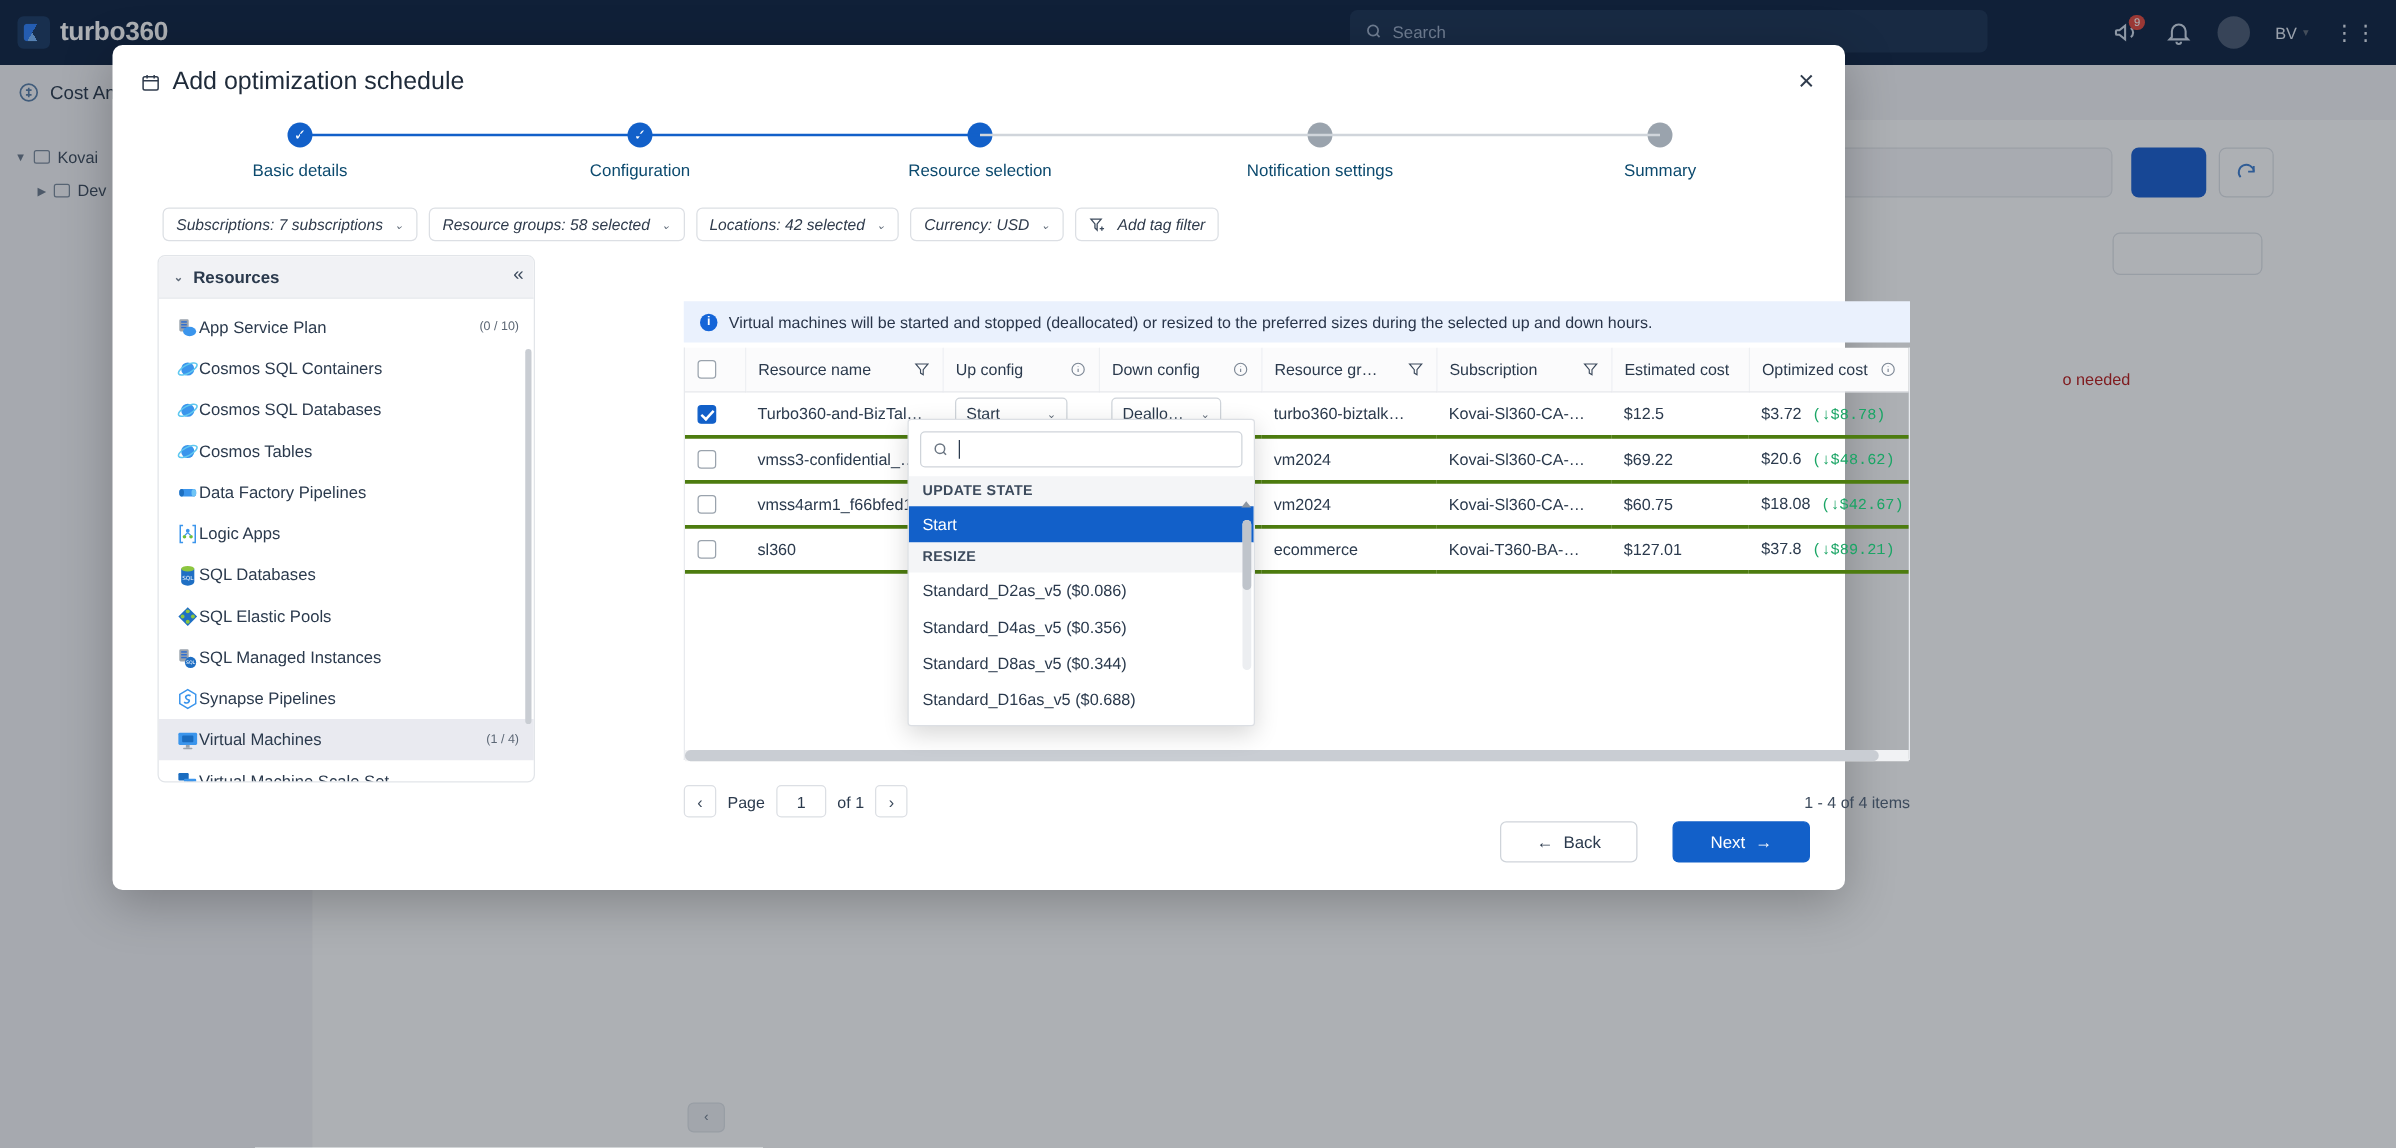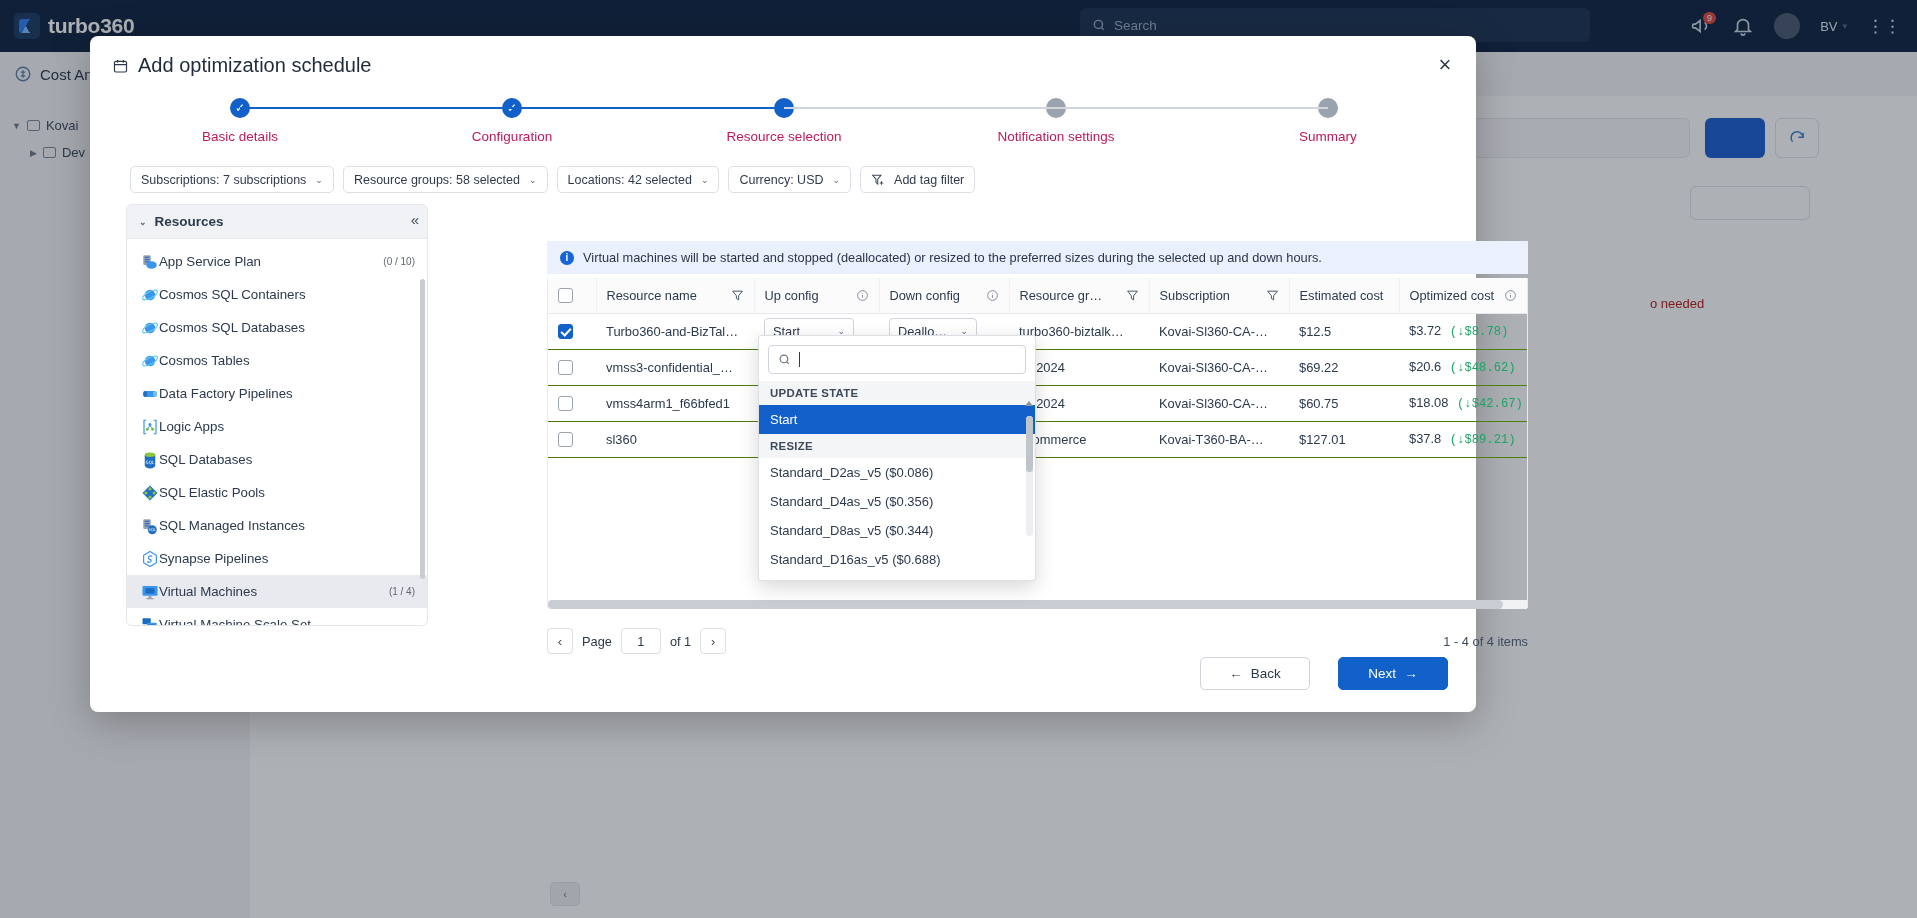--- a/index.html
+++ b/index.html
@@ -139,37 +139,38 @@
     text-align: center; width: 220px;
   }
   .step-dot {
     width: 20px; height: 20px; border-radius: 50%;
     margin: 0 auto; background: #9aa3ad;
     display: flex; align-items: center; justify-content: center;
     color: #fff; font-size: 12px; position: relative; z-index: 2;
   }
   .step-dot.done, .step-dot.current { background: #1260c9; }
   .step-label {
-    margin-top: 11px; font-size: 13.5px; color: #be185d;
+    margin-top: 11px; font-size: 13.5px; color: #0c4a6e;
   }
   .step-line {
     position: absolute; height: 2px; background: #1260c9; top: 9px; z-index: 1;
   }
   .step-line.inactive { background: #d0d5db; }
 
   
   .filters {
     position: absolute; left: 40px; top: 130px;
     display: flex; gap: 9px; align-items: center;
   }
   .filter-pill {
     height: 27px; border: 1px solid #dcdfe4; border-radius: 5px;
     background: #fff; display: flex; align-items: center; gap: 9px;
     padding: 0 10px; font-size: 12.5px; color: #2f3b4c; cursor: pointer;
     white-space: nowrap;
+    font-style: italic;
   }
   .caret { font-size: 9px; color: #5c6775; }
 
   
   .res-panel {
     position: absolute; left: 36px; top: 168px;
     width: 302px; height: 422px;
     border: 1px solid #e2e5e9; border-radius: 6px;
     background: #fff; overflow: hidden;
   }
@@ -220,21 +221,21 @@
   table.grid { width: 100%; border-collapse: collapse; table-layout: fixed; }
   table.grid th {
     height: 35px; background: #fbfbfc; border-bottom: 1px solid #e6e8ec;
     font-size: 12.8px; font-weight: 400; color: #2b3a4d;
     text-align: left; padding: 0 10px; vertical-align: middle;
     border-right: 1px solid #eef0f3;
   }
   table.grid th .th-in { display: flex; align-items: center; gap: 7px; }
   table.grid th .th-in .lbl { flex: 1; overflow: hidden; white-space: nowrap; }
   table.grid td {
-    height: 36px; border-bottom: 1px solid #4d7c0f;
+    height: 36px; border-bottom: 3px solid #4d7c0f;
     font-size: 12.9px; color: #2b3a4d; padding: 0 10px;
     white-space: nowrap; overflow: hidden;
   }
   .cbx {
     width: 15px; height: 15px; border: 1.4px solid #9aa3ad;
     border-radius: 3px; background: #fff; display: inline-block;
     cursor: pointer; vertical-align: middle;
   }
   .cbx.checked {
     background: #1260c9; border-color: #1260c9; position: relative;
@@ -290,21 +291,21 @@
     position: absolute; right: 166px; bottom: 22px; width: 110px;
     border: 1px solid #cfd4da; background: #fff; color: #2b3a4d;
   }
   .btn-next {
     position: absolute; right: 28px; bottom: 22px; width: 110px;
     background: #1260c9; color: #fff; border: 1px solid #1260c9;
   }
 
   
   .dd {
-    position: absolute; left: 668px; top: 299px;
+    position: absolute; left: 636px; top: 299px;
     width: 278px; height: 246px;
     background: #fff; border: 1px solid #dcdfe4; border-radius: 3px;
     box-shadow: 0 6px 20px rgba(0,0,0,.16);
     z-index: 40; overflow: hidden;
   }
   .dd-search-wrap { padding: 9px 9px 7px 9px; }
   .dd-search {
     height: 29px; border: 1px solid #cfd4da; border-radius: 4px;
     display: flex; align-items: center; gap: 8px; padding: 0 9px;
     font-size: 12.8px; color: #2b3a4d;

